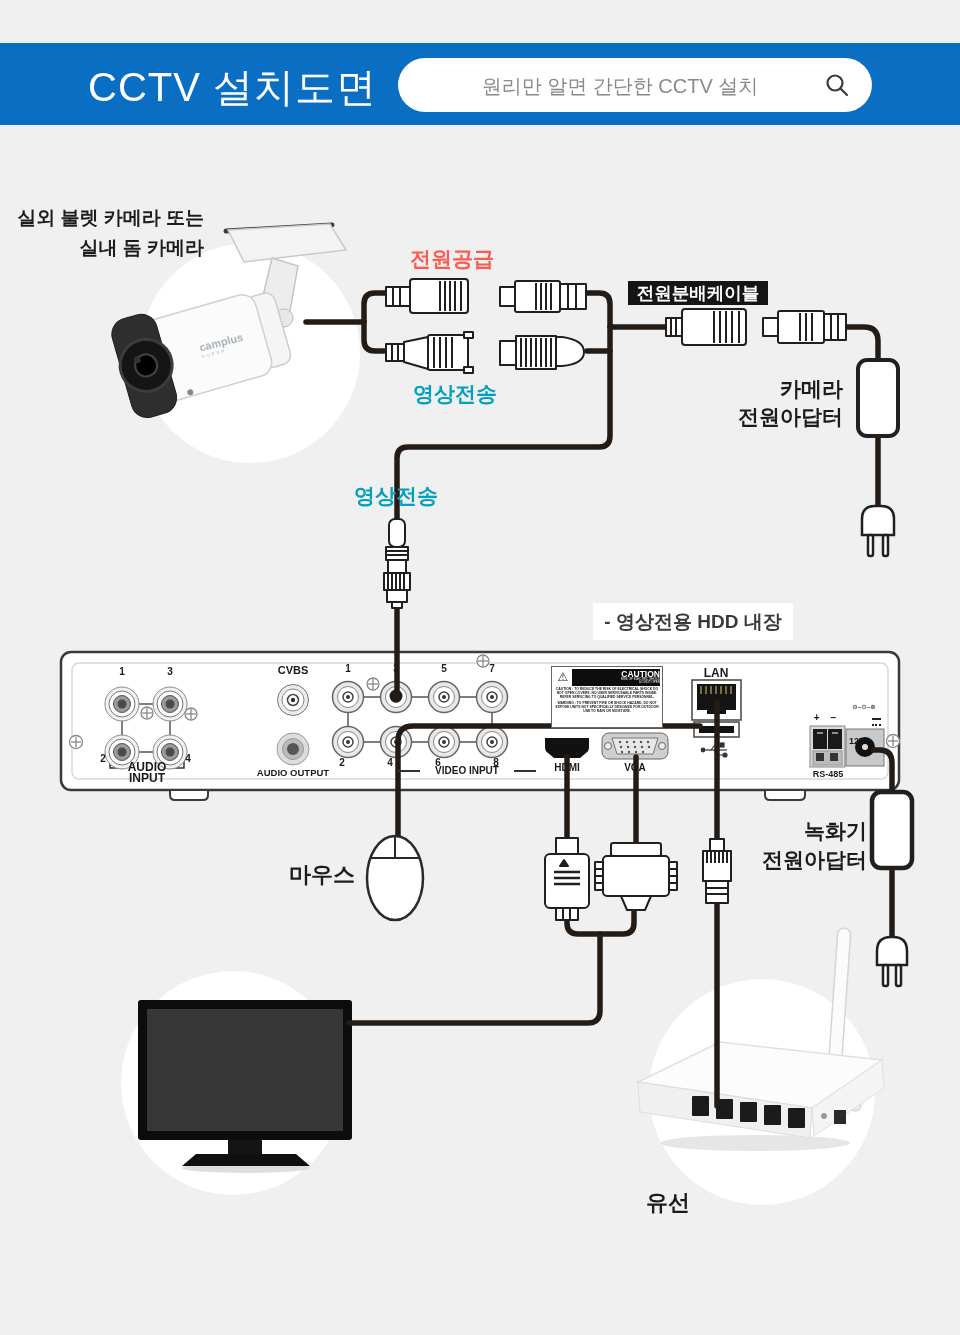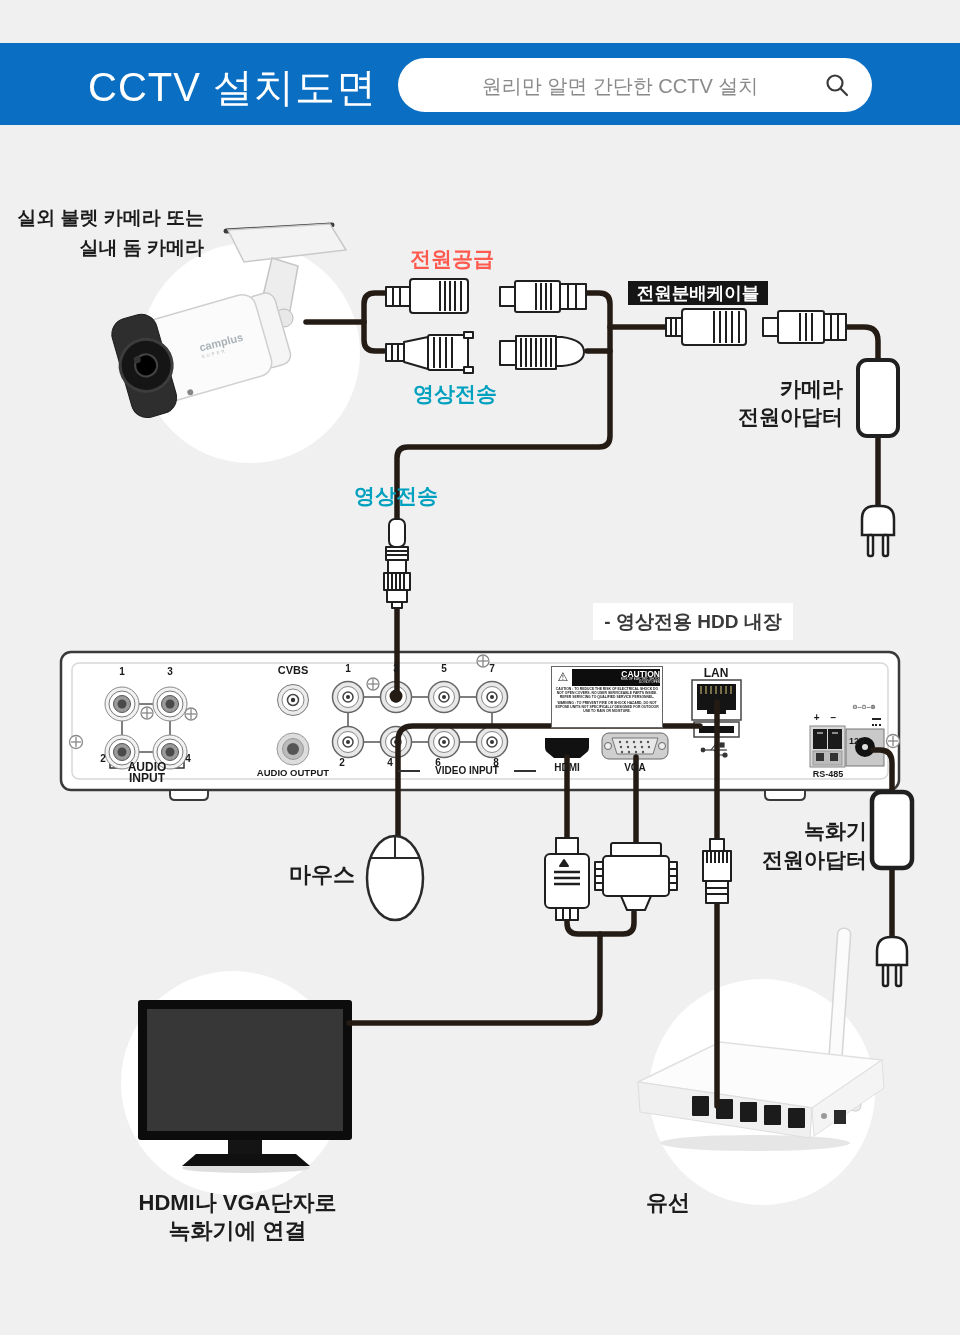--- a/index.html
+++ b/index.html
@@ -492,24 +492,20 @@
     <div>카메라</div>
     <div>전원아답터</div>
   </div>
   <div class="lbl vid-lbl2">영상전송</div>
   <div class="lbl hdd-box">- 영상전용 HDD 내장</div>
   <div class="lbl mouse-lbl">마우스</div>
   <div class="lbl recad-lbl">
     <div>녹화기</div>
     <div>전원아답터</div>
   </div>
-  <div class="lbl mon-lbl">
-    <div>HDMI나 VGA단자로</div>
-    <div>녹화기에 연결</div>
-  </div>
   <div class="lbl net-lbl">
     <div>유선</div>
   </div>
 
   <span class="dl" style="left:116px;top:666px;width:12px;font-size:10px;">1</span>
   <span class="dl" style="left:164px;top:666px;width:12px;font-size:10px;">3</span>
   <span class="dl" style="left:97px;top:753px;width:12px;font-size:10px;">2</span>
   <span class="dl" style="left:182px;top:753px;width:12px;font-size:10px;">4</span>
   <span class="dl" style="left:124px;top:762px;width:46px;font-size:12px;line-height:11px;">AUDIO INPUT</span>
   <span class="dl" style="left:273px;top:664px;width:40px;font-size:11px;">CVBS</span>

